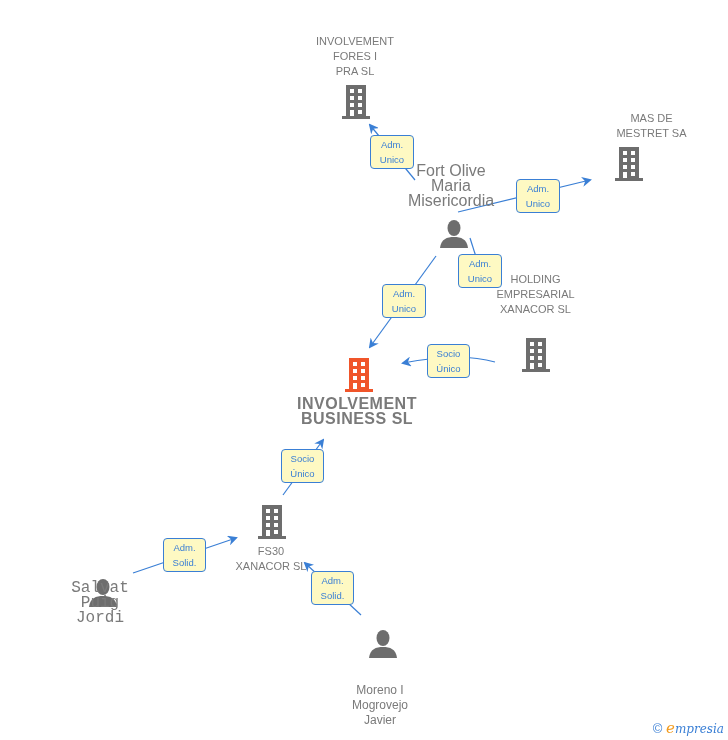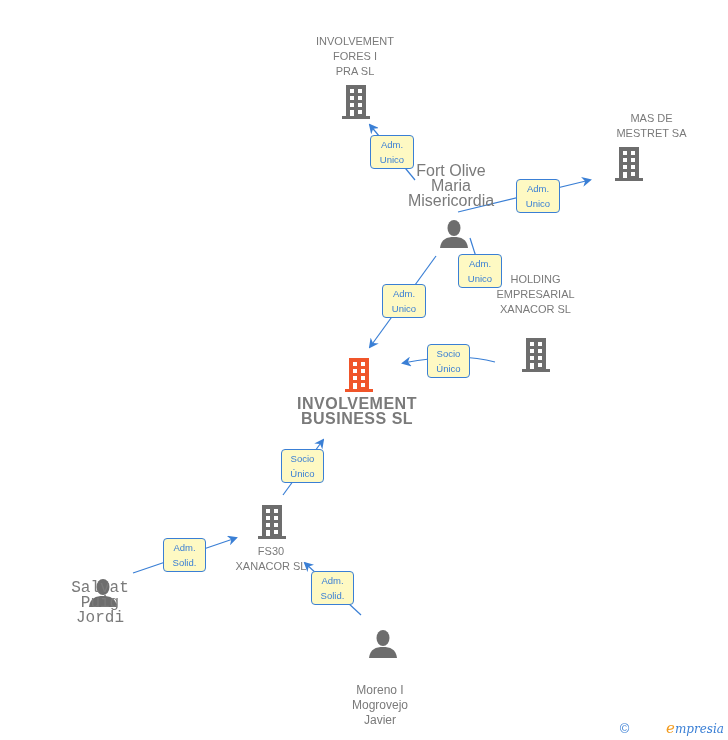--- a/index.html
+++ b/index.html
@@ -5,21 +5,21 @@
   html, body { margin:0; padding:0; background:#ffffff; }
   body { width:728px; height:740px; position:relative; overflow:hidden; font-family:"Liberation Sans", sans-serif; }
   #edges { position:absolute; left:0; top:0; width:728px; height:740px; }
   .node { position:absolute; text-align:center; color:#7a7a7a; font-size:11px; line-height:15px; }
   .node .lbl { display:block; white-space:pre-line; }
   .company .lbl { text-transform:none; }
   .main .lbl { font-weight:bold; color:#7a7a7a; font-size:16px; letter-spacing:0.5px; }
   .icon { position:absolute; }
   .edge-label { position:absolute; background:#fef9c3; border:1px solid #3a7fd5; border-radius:4px; color:#3a7fd5; font-size:9.5px; line-height:15px; text-align:center; padding:1px 5px; white-space:pre-line; box-sizing:border-box; }
   .copyright { position:absolute; right:4px; bottom:3px; font-size:13px; color:#3a7fd5; }
-  .copyright .brand { font-family:"DejaVu Serif", serif; font-style:italic; color:#3a7fd5; font-size:12px;margin-left:33px; }
+  .copyright .brand { font-family:"DejaVu Serif", serif; font-style:italic; color:#3a7fd5; font-size:12px; }
   .copyright .e { color:#f39c1f; font-size:15px; font-style:italic; }
 </style>
 </head>
 <body>
 
 <svg id="edges" viewBox="0 0 728 740">
   <defs>
     <marker id="arr" markerWidth="10" markerHeight="10" refX="8" refY="5" orient="auto" markerUnits="userSpaceOnUse">
       <path d="M0,0 L10,5 L0,10 L3,5 Z" fill="#3a7fd5"></path>
     </marker>

